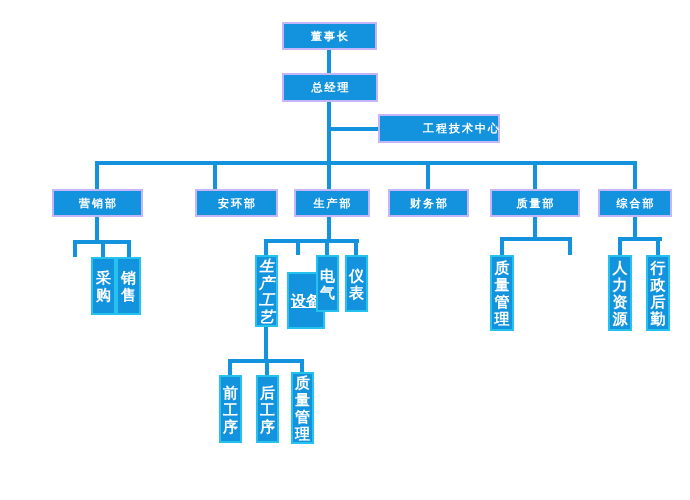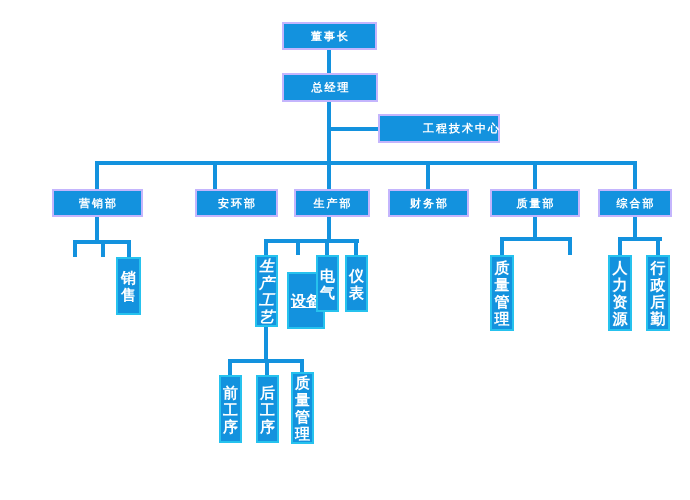--- a/index.html
+++ b/index.html
@@ -103,20 +103,21 @@
   <div class="hnode" style="left:282px; top:73px;  width:96px;  height:29px;text-align:right;">总经理</div>
   <div class="hnode" style="left:378px; top:114px; width:122px; height:29px;padding-left:44px;">工程技术中心</div>
 
   <div class="hnode" style="left:52px;  top:189px; width:91px; height:28px;">营销部</div>
   <div class="hnode" style="left:174px; top:189px; width:83px; height:28px;margin-left:21px;">安环部</div>
   <div class="hnode" style="left:286px; top:189px; width:76px; height:28px;margin-left:8px;">生产部</div>
   <div class="hnode" style="left:388px; top:189px; width:81px; height:28px;">财务部</div>
   <div class="hnode" style="left:490px; top:189px; width:90px; height:28px;">质量部</div>
   <div class="hnode" style="left:598px; top:189px; width:74px; height:28px;">综合部</div>
 
+  <div class="vnode" style="left:91px;  top:257px; width:25px; height:58px;">采购</div>
   <div class="vnode" style="left:116px; top:257px; width:25px; height:58px;">销售</div>
 
   <div class="vnode" style="left:255px; top:255px; width:23px; height:72px;font-style:italic;">生产工艺</div>
   <div class="vnode" style="left:287px; top:272px; width:38px; height:57px;text-decoration:underline;">设备</div>
   <div class="vnode" style="left:316px; top:255px; width:23px; height:57px;">电气</div>
   <div class="vnode" style="left:345px; top:255px; width:23px; height:57px;">仪表</div>
 
   <div class="vnode" style="left:219px; top:375px; width:23px; height:68px;">前工序</div>
   <div class="vnode" style="left:256px; top:375px; width:23px; height:68px;">后工序</div>
   <div class="vnode" style="left:291px; top:372px; width:23px; height:72px;">质量管理</div>

